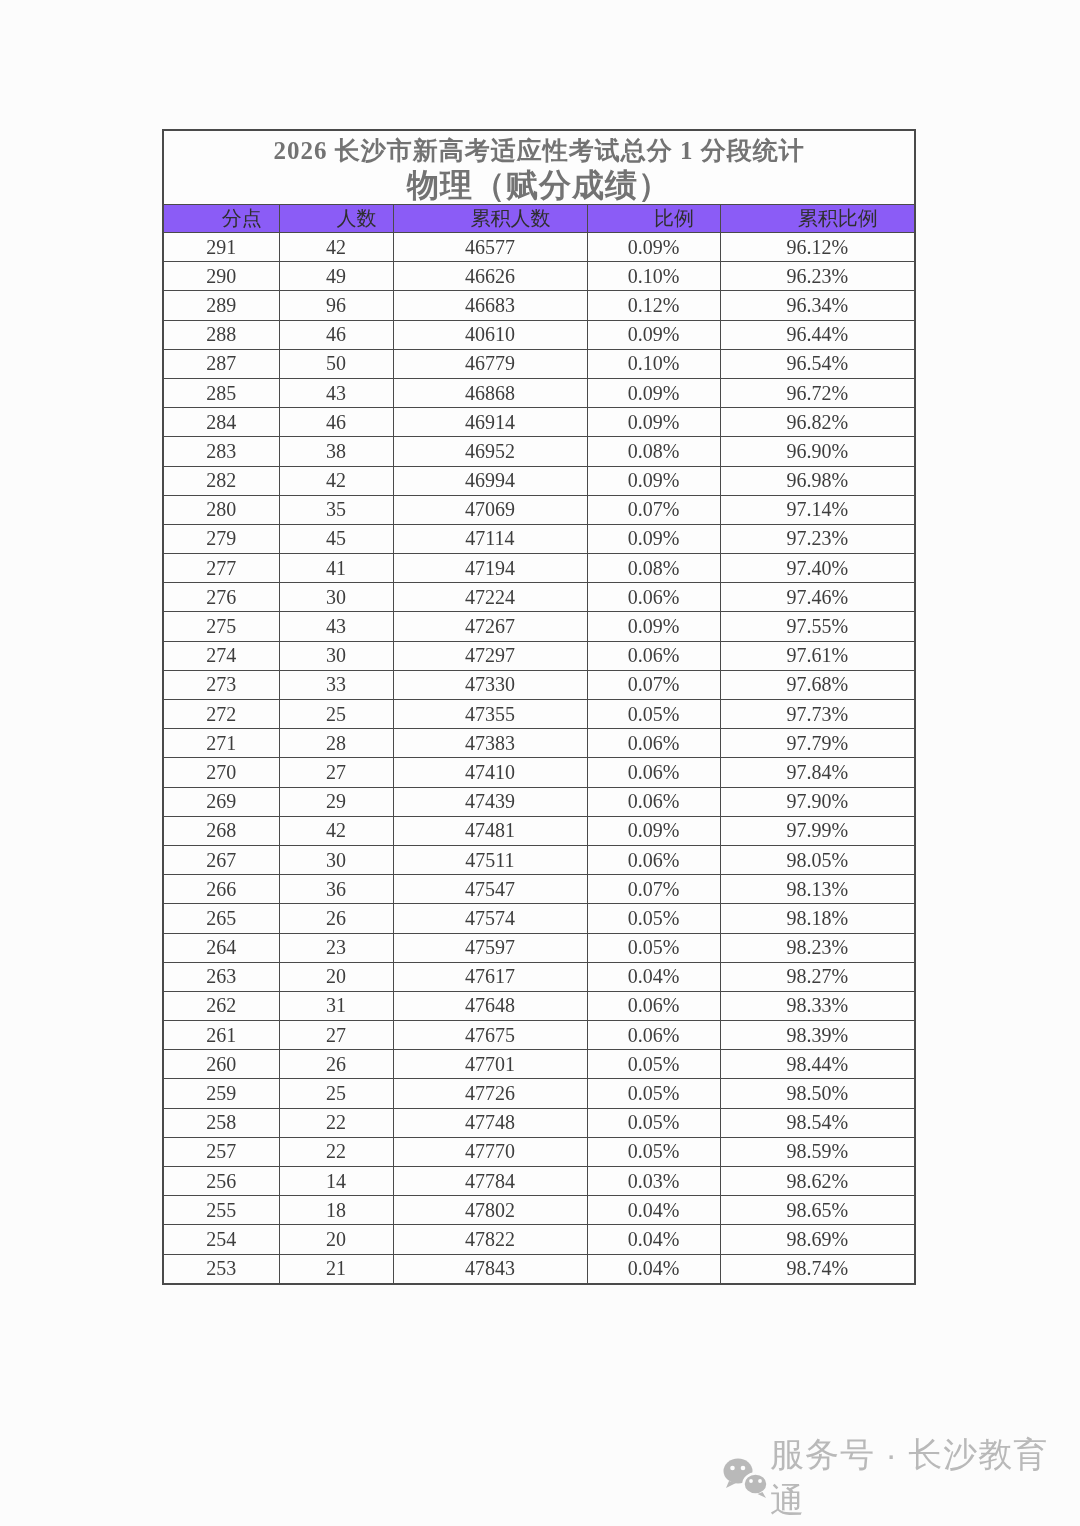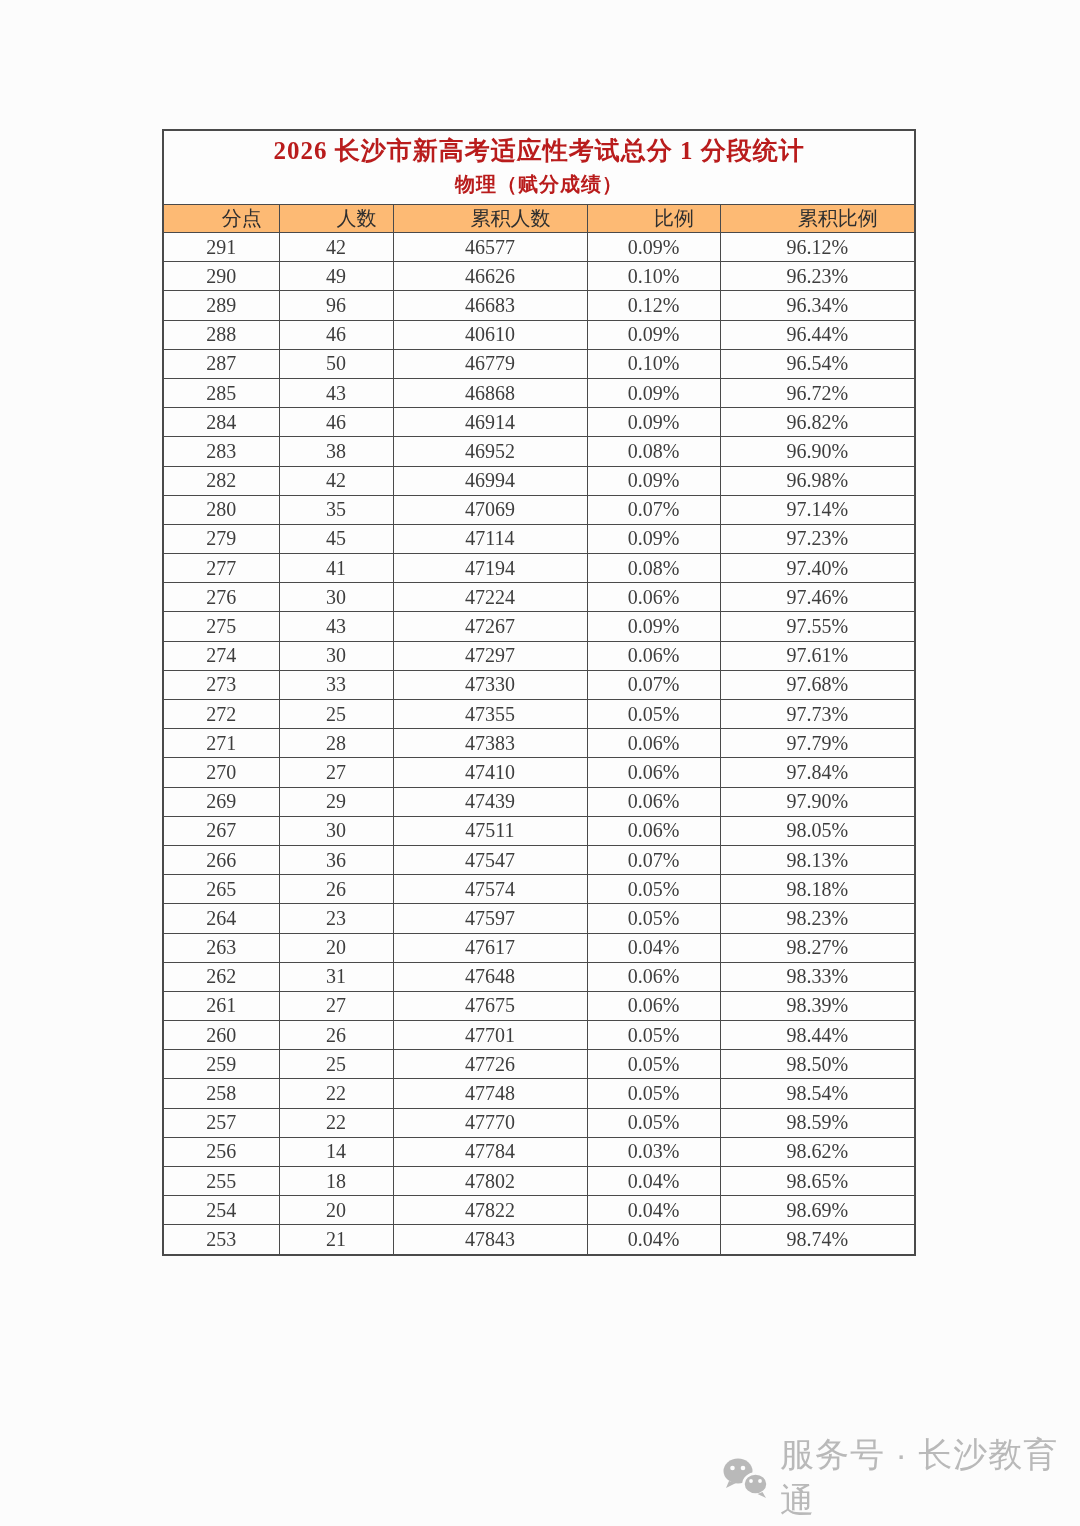--- a/index.html
+++ b/index.html
@@ -29,54 +29,52 @@
     border: 1px solid #4a4a4a;
     text-align: center;
     vertical-align: middle;
     padding: 0;
     overflow: hidden;
     white-space: nowrap;
   }
   .title-cell {
     height: 73px;
     font-weight: bold;
-    color: #b91c1c;
+    color: #737373;
   }
   .title-line1 {
     font-size: 25px;
     line-height: 36px;
     letter-spacing: 1px;
   }
   .title-line2 {
-    font-size: 20px;
+    font-size: 32px;
     line-height: 33px;
     letter-spacing: 1px;
-    font-family: Liberation Mono, monospace;
   }
   .score-table thead th.col-header {
     height: 27px;
-    background: #fdba74;
+    background: #8b5cf6;
     font-weight: normal;
     font-size: 20px;
     color: #2f2f2f;
     padding-left: 41px;
   }
   .score-table tbody td {
     height: 28.2px;
     font-size: 20px;
     color: #3d3d3d;
   }
   .footer-mark {
     position: absolute;
     left: 722px;
     top: 1452px;
     height: 52px;
     display: flex;
     align-items: center;
-    gap: 10px;
     color: #b9b9b9;
     font-family: "Liberation Sans", sans-serif;
     font-size: 34px;
     letter-spacing: 1px;
     user-select: none;
   }
   .wechat-icon-box {
     width: 48px;
     height: 42px;
     flex: 0 0 auto;
@@ -243,20 +241,27 @@
         <td>97.84%</td>
       </tr>
       <tr>
         <td>269</td>
         <td>29</td>
         <td>47439</td>
         <td>0.06%</td>
         <td>97.90%</td>
       </tr>
       <tr>
+        <td>268</td>
+        <td>42</td>
+        <td>47481</td>
+        <td>0.09%</td>
+        <td>97.99%</td>
+      </tr>
+      <tr>
         <td>267</td>
         <td>30</td>
         <td>47511</td>
         <td>0.06%</td>
         <td>98.05%</td>
       </tr>
       <tr>
         <td>266</td>
         <td>36</td>
         <td>47547</td>

